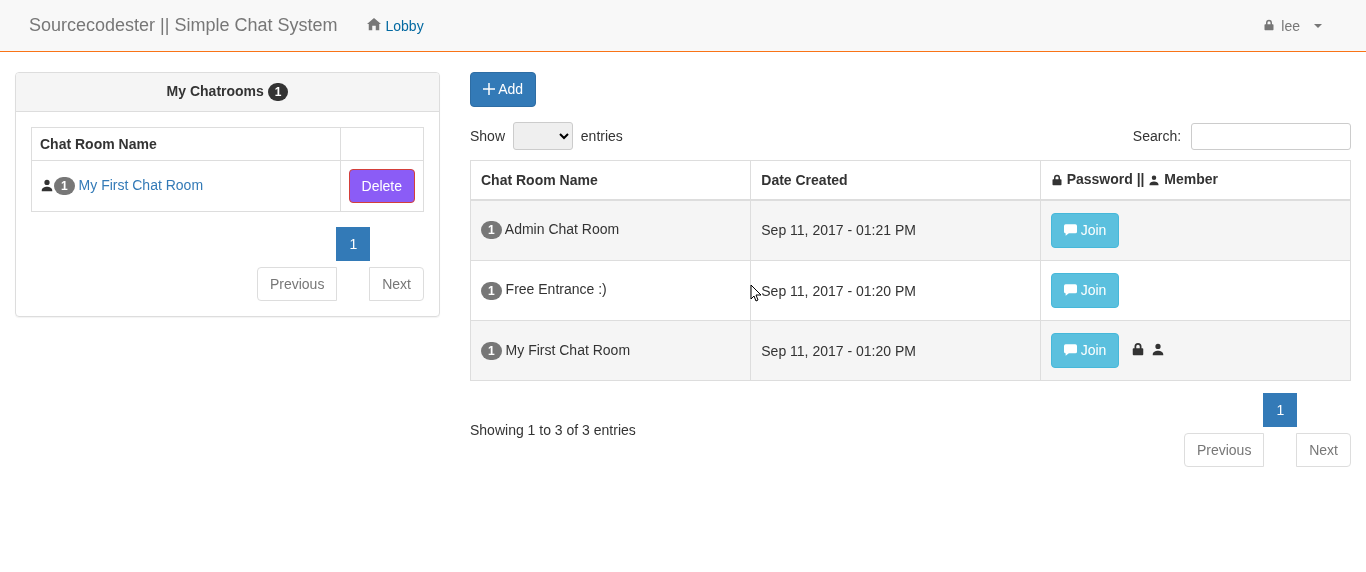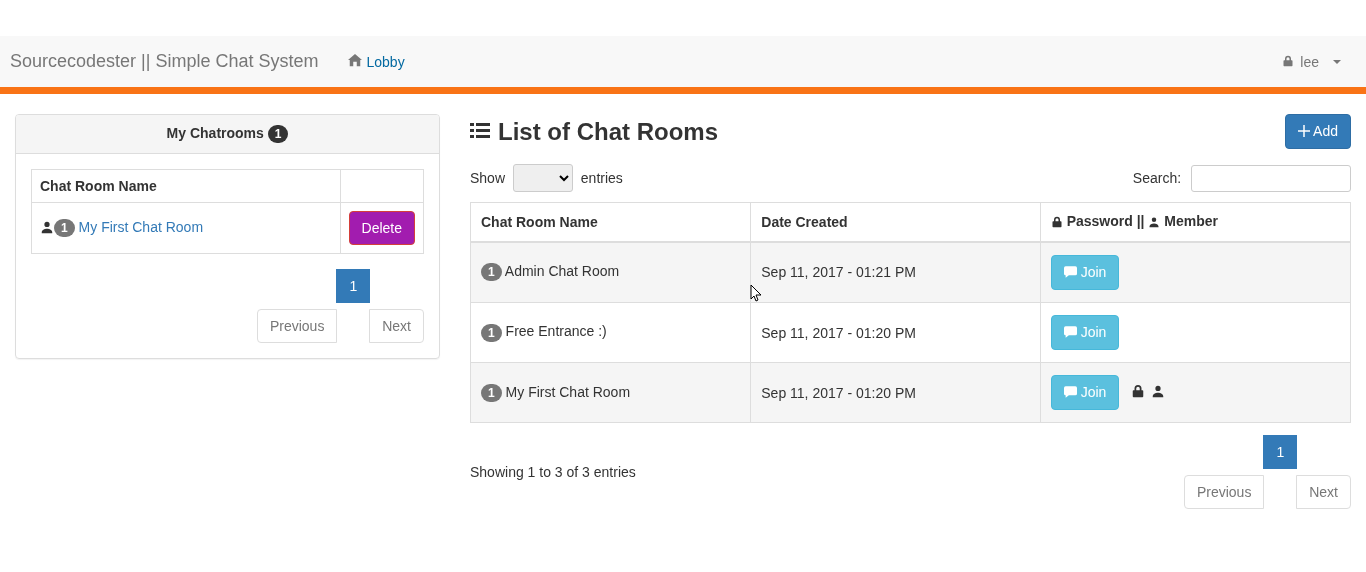--- a/index.html
+++ b/index.html
@@ -1,18 +1,18 @@
 <!DOCTYPE html>
 <html><head>
 <meta charset="utf-8">
 <style>
 * { box-sizing: border-box; margin: 0; padding: 0; }
 body { font-family: "Helvetica Neue", Helvetica, Arial, sans-serif; font-size: 14px; color: #333; background: #fff; }
 
-.navbar { background: #f8f8f8; border-bottom: 7px solid #f97316; min-height: 50px; padding: 0 10px; display: flex; align-items: center; margin-top: 36px; }
+.navbar { background: #f8f8f8; border-bottom: 1px solid #f97316; min-height: 50px; padding: 0 29px; display: flex; align-items: center; }
 .navbar-brand { font-size: 18px; color: #777; padding: 15px 15px 15px 0; text-decoration: none; }
 .nav-link { color: #0369a1; padding: 15px; text-decoration: none; display: flex; align-items: center; gap: 4px; }
 .navbar-right { margin-left: auto; display: flex; align-items: center; }
 .user-menu { color: #777; padding: 15px; display: flex; align-items: center; gap: 6px; cursor: pointer; }
 .caret { display: inline-block; width: 0; height: 0; margin-left: 8px; vertical-align: middle; border-top: 4px dashed; border-right: 4px solid transparent; border-left: 4px solid transparent; }
 
 .container-fluid { padding: 20px 15px; }
 .row { display: flex; gap: 30px; }
 .col-left { width: 425px; flex-shrink: 0; }
 .col-right { flex: 1; }
@@ -23,21 +23,21 @@
 
 .badge { display: inline-block; min-width: 10px; padding: 3px 7px; font-size: 12px; font-weight: bold; line-height: 1; color: #fff; text-align: center; white-space: nowrap; vertical-align: middle; background-color: #333; border-radius: 10px; }
 .badge-grey { background-color: #777; }
 
 .table { width: 100%; border-collapse: collapse; border: 1px solid #ddd; margin-bottom: 15px; }
 .table th, .table td { padding: 8px; border: 1px solid #ddd; text-align: left; vertical-align: middle; }
 .table thead th { background: #fff; font-weight: bold; }
 
 .link { color: #337ab7; text-decoration: none; }
 .btn { display: inline-block; padding: 6px 12px; font-size: 14px; font-weight: 400; line-height: 1.42857143; text-align: center; white-space: nowrap; vertical-align: middle; cursor: pointer; border: 1px solid transparent; border-radius: 4px; text-decoration: none; }
-.btn-danger { color: #fff; background-color: #a21caf; border-color: #d43f3a; }
+.btn-danger { color: #fff; background-color: #8b5cf6; border-color: #d43f3a; }
 .btn-primary { color: #fff; background-color: #337ab7; border-color: #2e6da4; }
 .btn-info { color: #fff; background-color: #5bc0de; border-color: #46b8da; }
 
 .pagination { display: flex; list-style: none; border-radius: 4px; justify-content: flex-end; margin: 0; }
 .pagination li a, .pagination li span { position: relative; padding: 6px 12px; line-height: 1.42857143; color: #777; background-color: #fff; border: 1px solid #ddd; margin-left: -1px; display: block; text-decoration: none; }
 .pagination li:first-child a { border-top-left-radius: 4px; border-bottom-left-radius: 4px; margin-left: 0; }
 .pagination li:last-child a { border-top-right-radius: 4px; border-bottom-right-radius: 4px; }
 .pagination li.active a { color: #fff; background-color: #337ab7; border-color: #337ab7; }
 .pagination li.disabled a { color: #777; cursor: not-allowed; margin-top: 40px; }
 
@@ -127,33 +127,20 @@
             <li class="disabled">
                 <a>Next</a>
               </li>
           </ul>
         </div>
       </div>
     </div>
 
     <div class="col-right">
       <div class="main-header">
-        <h3>
-          <span class="icon">
-            <svg width="20" height="18" viewBox="0 0 20 16" fill="#333">
-                <rect x="0" y="0" width="4" height="3"></rect>
-                <rect x="6" y="0" width="14" height="3"></rect>
-                <rect x="0" y="6" width="4" height="3"></rect>
-                <rect x="6" y="6" width="14" height="3"></rect>
-                <rect x="0" y="12" width="4" height="3"></rect>
-                <rect x="6" y="12" width="14" height="3"></rect>
-              </svg>
-          </span>
-          <span>List of Chat Rooms</span>
-        </h3>
         <a class="btn btn-primary">
           <span class="icon">
             <svg width="12" height="12" viewBox="0 0 16 16" fill="#fff">
                 <path d="M7 0h2v7h7v2H9v7H7V9H0V7h7z"></path>
               </svg>
           </span>
           <span>Add</span>
         </a>
       </div>
 

